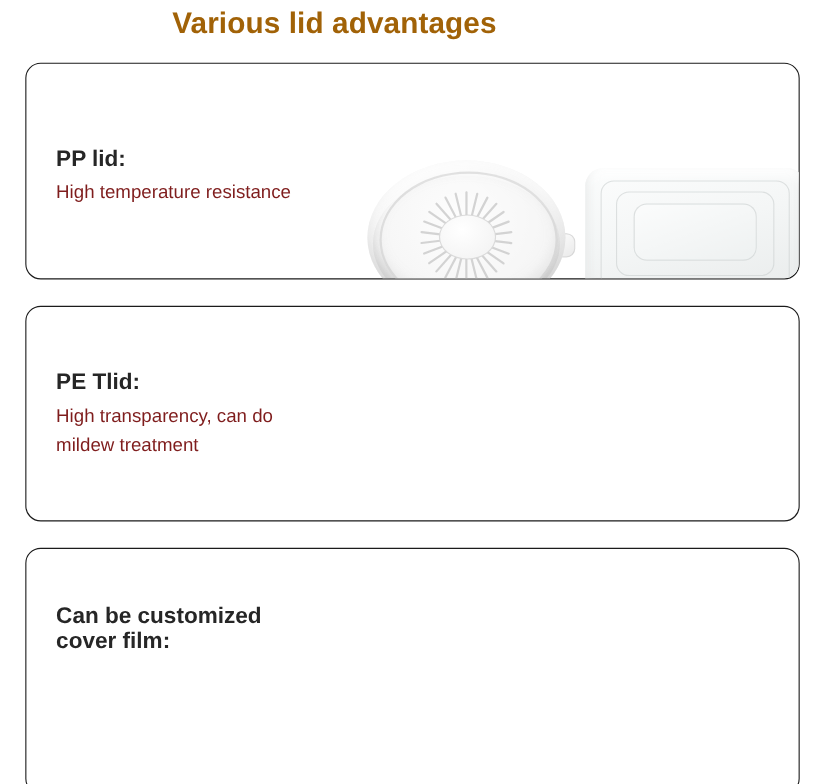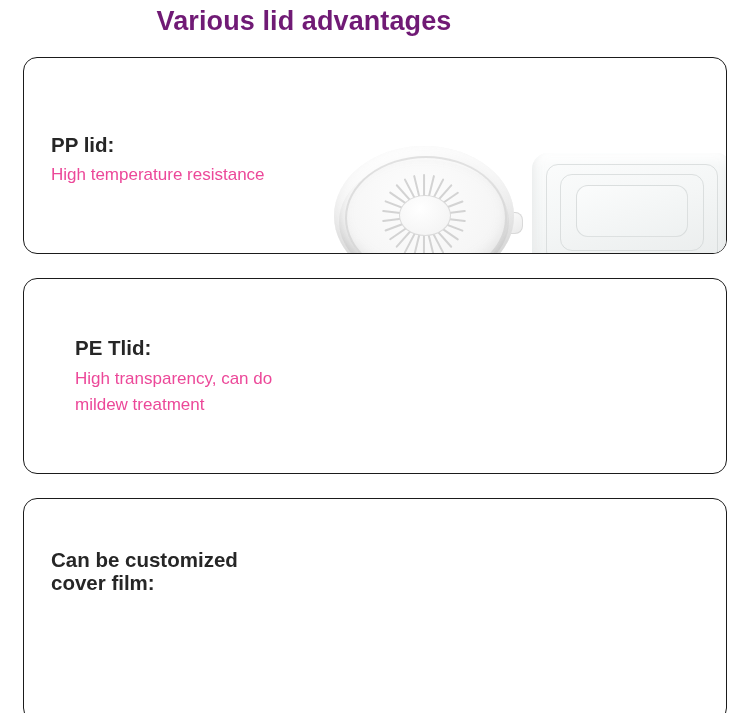--- a/index.html
+++ b/index.html
@@ -17,21 +17,21 @@
 
   
   .page-title {
     position: absolute;
     left: 0;
     top: 6px;
     width: 608px;
     text-align: center;
     font-size: 27px;
     font-weight: bold;
-    color: #701a75;
+    color: #a16207;
     letter-spacing: 0.1px;
   }
 
   
   .panel {
     position: absolute;
     left: 23px;
     width: 704px;
     box-sizing: border-box;
     border: 1.6px solid #1b1b1b;
@@ -51,27 +51,27 @@
   .panel-heading {
     font-size: 20.5px;
     font-weight: bold;
     color: #262626;
     line-height: 1.12;
     white-space: pre-line;
   }
   .panel-sub {
     font-size: 17px;
     font-weight: normal;
-    color: #ec4899;
+    color: #7f1d1d;
     line-height: 1.55;
     white-space: pre-line;
   }
   #panel-1 .panel-text { top: 76px; }
   #panel-1 .panel-sub  { margin-top: 5px; }
-  #panel-2 .panel-text { top: 58px; margin-left: 24px; }
+  #panel-2 .panel-text { top: 58px; }
   #panel-2 .panel-sub  { margin-top: 6px; }
   #panel-3 .panel-text { top: 50px; }
   #panel-3 .panel-sub  { margin-top: 12px; margin-left: 6px; }
 
   .art { position: absolute; }
 
   
   
   .pp-round {
     left: 310px; top: 88px; width: 180px; height: 140px;

